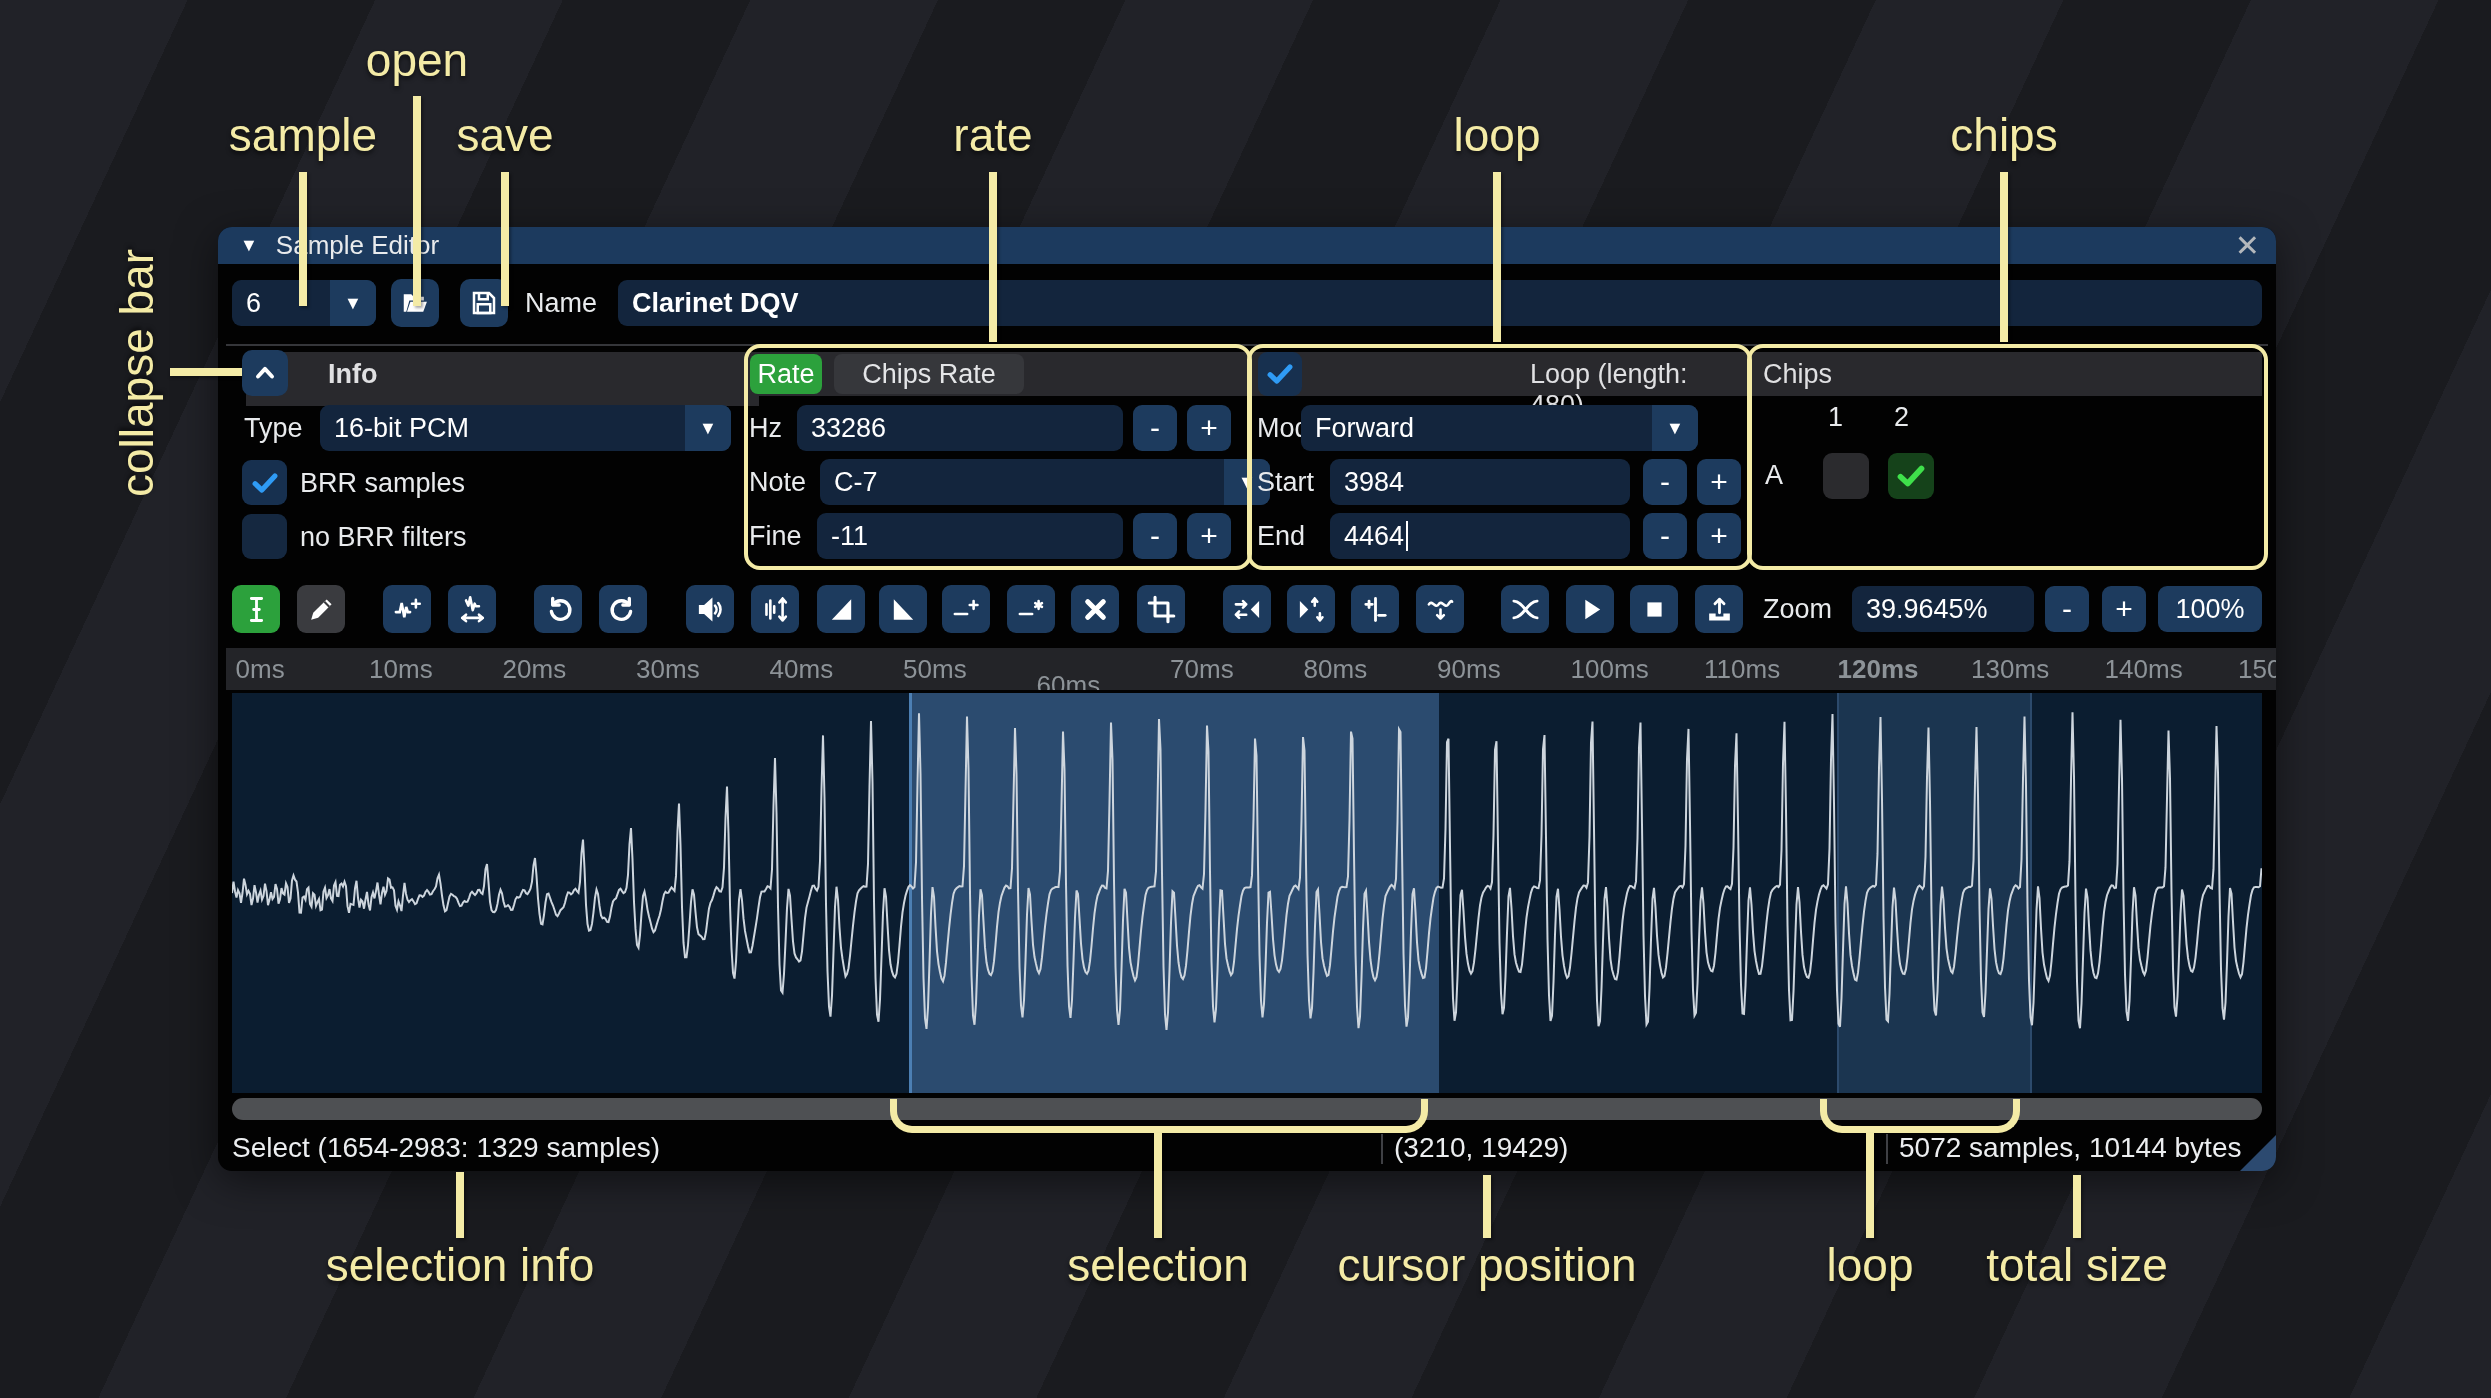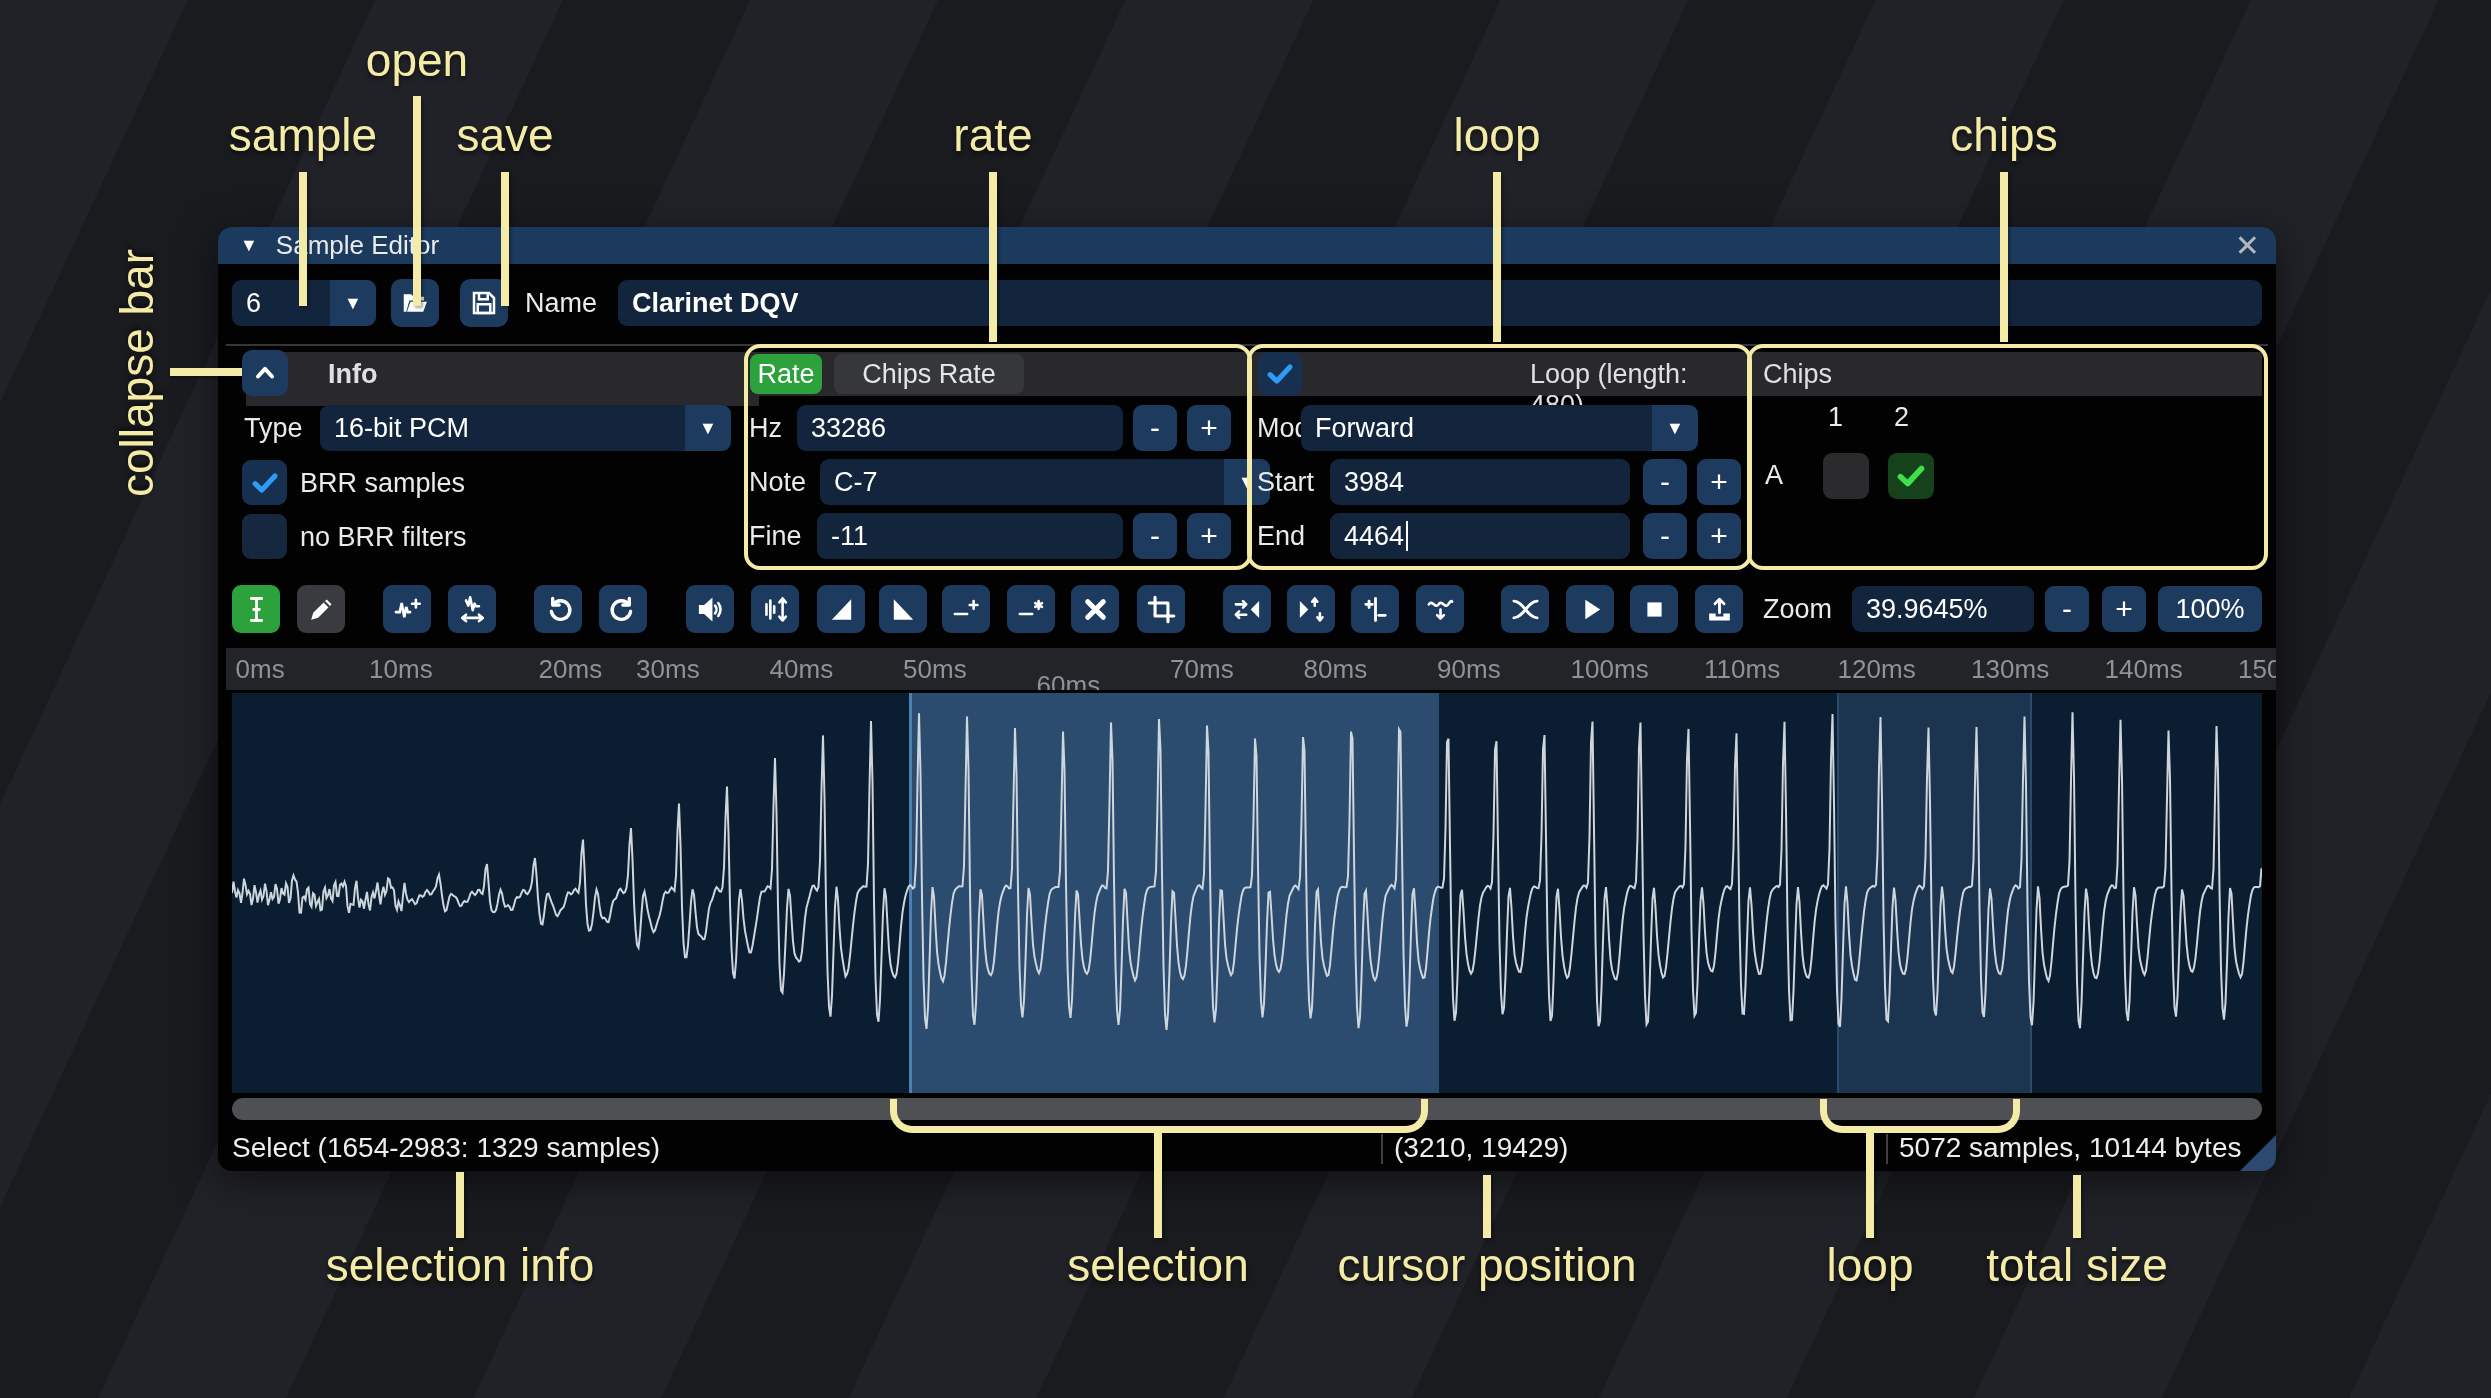--- a/index.html
+++ b/index.html
@@ -318,31 +318,31 @@
     <div class="field" style="left:1634px;top:359px;width:182px;">
         <span>39.9645%</span>
       </div>
     <div class="spin" style="left:1827px;top:359px;">-</div>
     <div class="spin" style="left:1884px;top:359px;">+</div>
     <div class="spin" style="left:1940px;top:359px;width:104px;font-size:27px;">100%</div>
 
     <div class="ruler">
         <span class="tick" style="left: 9.6px;">0ms</span>
         <span class="tick" style="left: 143.1px;">10ms</span>
-        <span class="tick" style="left: 276.6px; margin-left: 36px;">20ms</span>
+        <span class="tick" style="left: 276.6px;">20ms</span>
         <span class="tick" style="left: 410.1px;">30ms</span>
         <span class="tick" style="left: 543.6px;">40ms</span>
         <span class="tick" style="left: 677.1px;">50ms</span>
         <span class="tick" style="left: 810.6px; margin-top: 16px;">60ms</span>
         <span class="tick" style="left: 944.1px;">70ms</span>
         <span class="tick" style="left: 1077.6px;">80ms</span>
         <span class="tick" style="left: 1211.1px;">90ms</span>
         <span class="tick" style="left: 1344.6px;">100ms</span>
         <span class="tick" style="left: 1478.1px;">110ms</span>
-        <span class="tick" style="left: 1611.6px;">120ms</span>
+        <span class="tick" style="left: 1611.6px; font-weight: bold;">120ms</span>
         <span class="tick" style="left: 1745.1px;">130ms</span>
         <span class="tick" style="left: 1878.6px;">140ms</span>
         <span class="tick" style="left: 2012.1px;">150ms</span>
       </div>
 
     <div class="wave">
       <div class="selregion"></div>
       <div class="loopregion"></div>
       <svg width="2030" height="400">
         <polyline id="wf" fill="none" stroke="#cdd5dd" stroke-width="2" points="0.0,200.1 1.5,188.6 3.0,198.2 4.5,204.6 6.0,197.1 7.5,200.2 9.0,209.9 10.5,200.0 12.0,185.7 13.5,191.9 15.0,201.2 16.5,197.9 18.0,200.9 19.5,212.0 21.0,205.5 22.5,192.1 24.0,199.3 25.5,209.6 27.0,201.7 28.5,197.6 30.0,206.6 31.5,203.1 33.0,190.6 34.5,198.1 36.0,212.2 37.5,206.6 39.0,199.3 40.5,206.0 42.0,203.9 43.5,191.0 45.0,195.9 46.5,210.6 48.0,206.2 49.5,195.1 51.0,200.3 52.5,201.5 54.0,190.4 55.5,194.1 57.0,209.8 58.5,205.6 60.0,187.5 61.5,182.4 63.0,186.7 64.5,188.5 66.0,199.6 67.5,219.6 69.0,219.7 70.5,204.5 72.0,203.5 73.5,206.7 75.0,196.2 76.5,194.6 78.0,210.9 79.5,213.7 81.0,200.3 82.5,201.8 84.0,212.8 85.5,209.1 87.0,206.0 88.5,217.3 90.0,216.6 91.5,198.4 93.0,194.6 94.5,205.0 96.0,202.2 97.5,196.1 99.0,205.5 100.5,208.1 102.0,192.5 103.5,189.1 105.0,202.8 106.5,203.1 108.0,191.7 109.5,190.6 111.0,193.5 112.5,188.7 114.0,193.3 115.5,213.2 117.0,219.8 118.5,210.8 120.0,211.4 121.5,211.9 123.0,195.3 124.5,187.8 126.0,204.8 127.5,214.6 129.0,206.8 130.5,208.5 132.0,215.7 133.5,206.5 135.0,198.9 136.5,211.4 138.0,217.5 139.5,204.3 141.0,199.4 142.5,205.4 144.0,198.1 145.5,189.5 147.0,201.7 148.5,211.3 150.0,199.9 151.5,193.7 153.0,201.7 154.5,198.1 156.0,185.4 157.5,186.6 159.0,194.8 160.5,194.4 162.0,197.4 163.5,212.7 165.0,216.8 166.5,208.4 168.0,212.5 169.5,218.1 171.0,202.7 172.5,189.9 174.0,200.7 175.5,206.7 177.0,209.0 178.5,207.2 180.0,206.1 181.5,208.4 183.0,211.2 184.5,210.3 186.0,205.9 187.5,202.3 189.0,202.5 190.5,203.9 192.0,202.6 193.5,198.9 195.0,197.0 196.5,198.9 198.0,201.5 199.5,201.1 201.0,198.2 202.5,196.3 204.0,193.5 205.5,185.4 207.0,181.6 208.5,190.6 210.0,202.6 211.5,212.3 213.0,218.3 214.5,217.2 216.0,210.3 217.5,203.5 219.0,200.9 220.5,201.7 222.0,203.2 223.5,203.9 225.0,205.8 226.5,209.9 228.0,213.1 229.5,212.6 231.0,209.6 232.5,208.1 234.0,208.9 235.5,208.7 237.0,205.1 238.5,200.4 240.0,198.7 241.5,200.5 243.0,202.0 244.5,200.1 246.0,197.0 247.5,196.9 249.0,199.9 250.5,201.0 252.0,193.1 253.5,176.2 255.0,171.1 256.5,189.3 258.0,208.8 259.5,217.0 261.0,219.0 262.5,219.1 264.0,217.1 265.5,210.9 267.0,201.8 268.5,196.8 270.0,200.3 271.5,208.5 273.0,213.6 274.5,213.4 276.0,212.1 277.5,213.7 279.0,216.9 280.5,216.8 282.0,212.0 283.5,206.3 285.0,204.0 286.5,204.6 288.0,203.8 289.5,200.0 291.0,196.9 292.5,197.4 294.0,200.2 295.5,201.1 297.0,198.8 298.5,195.6 300.0,188.6 301.5,172.5 303.0,165.0 304.5,182.6 306.0,205.3 307.5,221.0 309.0,230.8 310.5,231.4 312.0,222.0 313.5,209.4 315.0,201.1 316.5,200.5 318.0,204.9 319.5,209.1 321.0,212.5 322.5,217.0 324.0,221.8 325.5,223.1 327.0,220.5 328.5,217.2 330.0,215.7 331.5,214.2 333.0,209.8 334.5,203.5 336.0,199.4 337.5,199.6 339.0,201.3 340.5,200.2 342.0,197.0 343.5,195.7 345.0,198.2 346.5,199.8 348.0,188.8 349.5,160.1 351.0,146.5 352.5,175.2 354.0,211.9 355.5,231.0 357.0,237.6 358.5,237.1 360.0,230.9 361.5,219.1 363.0,204.7 364.5,196.5 366.0,200.9 367.5,212.9 369.0,222.5 370.5,225.2 372.0,224.7 373.5,225.9 375.0,228.9 376.5,229.1 378.0,223.3 379.5,214.5 381.0,208.4 382.5,206.5 384.0,205.3 385.5,201.2 387.0,196.9 388.5,195.7 390.0,198.1 391.5,200.1 393.0,199.0 394.5,194.8 396.0,181.8 397.5,151.2 399.0,135.0 400.5,166.4 402.0,209.0 403.5,235.9 405.0,251.9 406.5,254.7 408.0,241.8 409.5,220.4 411.0,202.9 412.5,198.6 414.0,206.4 415.5,216.6 417.0,223.5 418.5,229.2 420.0,235.4 421.5,239.1 423.0,237.4 424.5,232.3 426.0,227.3 427.5,222.8 429.0,216.5 430.5,208.1 432.0,201.3 433.5,198.8 435.0,200.0 436.5,199.7 438.0,196.7 439.5,194.4 441.0,196.1 442.5,197.8 444.0,182.9 445.5,138.1 447.0,110.6 448.5,152.3 450.0,214.1 451.5,249.7 453.0,264.2 454.5,264.2 456.0,252.2 457.5,231.7 459.0,209.0 460.5,196.3 462.0,201.8 463.5,219.0 465.0,234.3 466.5,241.1 468.0,242.4 469.5,243.6 471.0,246.2 472.5,246.1 474.0,238.8 475.5,226.5 477.0,215.4 478.5,209.8 480.0,207.0 481.5,202.4 483.0,197.2 484.5,194.1 486.0,195.5 487.5,198.3 489.0,198.6 490.5,194.3 492.0,174.6 493.5,125.1 495.0,93.5 496.5,140.7 498.0,211.5 499.5,255.4 501.0,279.8 502.5,285.6 504.0,268.7 505.5,236.8 507.0,207.0 508.5,196.2 510.0,207.1 511.5,225.4 513.0,237.9 514.5,245.6 516.0,253.3 517.5,259.4 519.0,259.3 520.5,252.7 522.0,243.5 523.5,234.5 525.0,225.1 526.5,214.2 528.0,204.3 529.5,198.6 531.0,198.5 532.5,198.5 534.0,196.0 535.5,193.2 537.0,193.9 538.5,195.4 540.0,176.3 541.5,112.6 543.0,65.0 544.5,119.8 546.0,213.6 547.5,271.5 549.0,297.3 550.5,299.5 552.0,280.9 553.5,249.1 555.0,215.1 556.5,195.9 558.0,202.6 559.5,226.3 561.0,248.5 562.5,260.4 564.0,264.4 565.5,266.3 567.0,268.5 568.5,267.4 570.0,258.3 571.5,242.0 573.0,225.4 574.5,214.6 576.0,209.1 577.5,203.5 579.0,197.6 580.5,192.8 582.0,192.6 583.5,195.7 585.0,197.6 586.5,193.8 588.0,168.0 589.5,96.4 591.0,42.4 592.5,104.4 594.0,211.2 595.5,278.0 597.0,313.6 598.5,323.6 600.0,302.6 601.5,258.7 603.0,213.9 604.5,193.7 606.0,206.8 607.5,234.5 609.0,255.0 610.5,265.9 612.0,275.1 613.5,283.5 615.0,281.0 616.5,275.2 618.0,262.8 619.5,247.5 621.0,232.6 622.5,219.3 624.0,208.5 625.5,200.4 627.0,197.3 628.5,195.7 630.0,194.2 631.5,193.1 633.0,193.7 634.5,193.6 636.0,170.9 637.5,93.9 639.0,28.1 640.5,89.2 642.0,208.2 643.5,284.7 645.0,321.7 646.5,328.8 648.0,306.4 649.5,264.2 651.0,219.7 652.5,195.3 654.0,203.5 655.5,231.5 657.0,257.0 658.5,271.3 660.0,278.4 661.5,282.7 663.0,284.4 664.5,280.8 666.0,269.5 667.5,252.1 669.0,233.7 670.5,219.3 672.0,210.0 673.5,202.7 675.0,197.9 676.5,193.8 678.0,192.2 679.5,193.4 681.0,195.4 682.5,194.0 684.0,169.4 685.5,90.5 687.0,20.2 688.5,80.7 690.0,204.6 691.5,284.8 693.0,325.1 694.5,335.9 696.0,314.6 697.5,269.2 699.0,220.2 700.5,194.1 702.0,203.8 703.5,233.4 705.0,258.1 706.5,271.1 708.0,279.0 709.5,285.7 711.0,288.3 712.5,282.7 714.0,269.4 715.5,252.4 717.0,236.1 718.5,221.9 720.0,210.2 721.5,200.9 723.0,197.0 724.5,195.3 726.0,194.1 727.5,193.1 729.0,193.4 730.5,193.3 732.0,173.1 733.5,97.7 735.0,23.5 736.5,76.3 738.0,199.4 739.5,282.1 741.0,322.5 742.5,331.8 744.0,310.5 745.5,268.2 747.0,222.7 748.5,196.3 750.0,202.1 751.5,228.9 753.0,254.4 754.5,269.3 756.0,276.7 757.5,280.8 759.0,282.1 760.5,278.6 762.0,268.2 763.5,251.8 765.0,233.9 766.5,219.2 768.0,209.7 769.5,202.8 771.0,198.7 772.5,194.6 774.0,192.6 775.5,193.3 777.0,195.5 778.5,195.2 780.0,175.3 781.5,105.6 783.0,35.0 784.5,81.4 786.0,196.4 787.5,273.9 789.0,312.5 790.5,324.4 792.0,307.3 793.5,267.2 795.0,221.7 796.5,195.1 798.0,201.5 799.5,228.2 801.0,251.7 802.5,264.0 804.0,270.9 805.5,277.1 807.0,280.2 808.5,276.1 810.0,264.2 811.5,248.6 813.0,233.6 814.5,221.0 816.0,210.4 817.5,201.3 819.0,197.2 820.5,195.5 822.0,194.8 823.5,194.0 825.0,193.9 826.5,193.9 828.0,178.0 829.5,112.6 831.0,38.5 832.5,76.7 834.0,190.8 835.5,272.2 837.0,313.2 838.5,324.9 840.0,307.0 841.5,268.0 843.0,224.5 844.5,197.5 846.0,200.9 847.5,225.6 849.0,250.6 850.5,266.1 852.0,274.4 853.5,279.1 855.0,280.7 856.5,277.6 858.0,268.2 859.5,253.0 861.0,235.5 862.5,220.3 864.0,210.1 865.5,202.9 867.0,199.1 868.5,195.2 870.0,192.5 871.5,192.7 873.0,195.0 874.5,195.5 876.0,177.9 877.5,109.3 879.0,29.6 880.5,66.8 882.0,187.5 883.5,273.7 885.0,317.0 886.5,332.0 888.0,316.7 889.5,276.0 891.0,227.1 892.5,195.8 894.0,199.6 895.5,227.8 897.0,254.6 898.5,269.1 900.0,276.7 901.5,283.3 903.0,287.4 904.5,284.2 906.0,272.0 907.5,254.8 909.0,237.9 910.5,223.8 912.0,212.5 913.5,202.3 915.0,197.2 916.5,194.8 918.0,194.1 919.5,193.7 921.0,193.6 922.5,193.4 924.0,178.4 925.5,111.5 927.0,26.0 928.5,56.6 930.0,180.3 931.5,273.5 933.0,321.2 934.5,336.8 936.0,319.5 937.5,277.7 939.0,229.6 940.5,198.3 942.0,199.8 943.5,225.5 945.0,252.5 946.5,269.5 948.0,278.9 949.5,284.2 951.0,286.0 952.5,282.5 954.0,272.7 955.5,257.1 957.0,238.9 958.5,222.5 960.0,211.0 961.5,203.0 963.0,199.4 964.5,195.6 966.0,192.7 967.5,192.2 969.0,194.4 970.5,195.7 972.0,181.0 973.5,116.4 975.0,32.6 976.5,58.9 978.0,178.4 979.5,268.3 981.0,313.1 982.5,329.3 984.0,316.1 985.5,277.8 987.0,230.2 988.5,197.3 990.0,197.8 991.5,224.0 993.0,250.8 994.5,265.4 996.0,272.3 997.5,278.1 999.0,282.1 1000.5,279.9 1002.0,269.0 1003.5,252.5 1005.0,236.1 1006.5,222.9 1008.0,212.5 1009.5,202.9 1011.0,197.7 1012.5,195.0 1014.0,194.5 1015.5,194.5 1017.0,194.4 1018.5,194.1 1020.0,182.4 1021.5,126.0 1023.0,45.6 1024.5,62.8 1026.0,173.1 1027.5,261.5 1029.0,307.6 1030.5,324.4 1032.0,311.0 1033.5,273.9 1035.0,229.8 1036.5,199.7 1038.0,198.9 1039.5,221.2 1041.0,246.0 1042.5,262.1 1044.0,271.3 1045.5,276.9 1047.0,278.9 1048.5,275.9 1050.0,267.3 1051.5,253.8 1053.0,237.5 1054.5,222.1 1056.0,210.7 1057.5,202.8 1059.0,199.7 1060.5,196.5 1062.0,193.5 1063.5,192.5 1065.0,194.2 1066.5,196.1 1068.0,184.7 1069.5,127.6 1071.0,44.0 1072.5,57.6 1074.0,170.1 1075.5,261.2 1077.0,307.4 1078.5,325.3 1080.0,315.1 1081.5,279.9 1083.0,233.5 1084.5,199.0 1086.0,196.4 1087.5,221.1 1089.0,249.0 1090.5,265.2 1092.0,272.7 1093.5,278.4 1095.0,283.0 1096.5,282.0 1098.0,272.2 1099.5,255.7 1101.0,238.4 1102.5,224.4 1104.0,213.8 1105.5,203.8 1107.0,198.1 1108.5,194.7 1110.0,193.8 1111.5,194.1 1113.0,194.3 1114.5,194.1 1116.0,183.3 1117.5,127.4 1119.0,38.6 1120.5,45.6 1122.0,161.4 1123.5,260.8 1125.0,313.7 1126.5,335.1 1128.0,323.6 1129.5,284.8 1131.0,236.0 1132.5,200.8 1134.0,197.7 1135.5,221.3 1137.0,248.9 1138.5,267.0 1140.0,277.5 1141.5,284.4 1143.0,287.3 1144.5,284.3 1146.0,275.0 1147.5,260.3 1149.0,242.8 1150.5,225.9 1152.0,212.8 1153.5,203.1 1155.0,199.6 1156.5,196.5 1158.0,193.5 1159.5,191.9 1161.0,193.2 1162.5,195.4 1164.0,185.8 1165.5,129.0 1167.0,36.3 1168.5,39.0 1170.0,157.3 1171.5,260.2 1173.0,312.7 1174.5,333.6 1176.0,324.4 1177.5,288.3 1179.0,239.5 1180.5,201.1 1182.0,195.2 1183.5,219.3 1185.0,249.1 1186.5,267.2 1188.0,275.3 1189.5,280.6 1191.0,284.9 1192.5,284.4 1194.0,275.1 1195.5,258.5 1197.0,240.2 1198.5,225.3 1200.0,214.5 1201.5,204.6 1203.0,198.8 1204.5,194.8 1206.0,193.6 1207.5,194.1 1209.0,194.7 1210.5,194.6 1212.0,185.5 1213.5,135.7 1215.0,49.1 1216.5,45.7 1218.0,153.5 1219.5,252.3 1221.0,305.2 1222.5,327.8 1224.0,319.3 1225.5,283.8 1227.0,237.2 1228.5,202.1 1230.0,196.9 1231.5,218.0 1233.0,243.9 1234.5,260.9 1236.0,270.8 1237.5,277.5 1239.0,280.6 1240.5,278.1 1242.0,269.4 1243.5,256.1 1245.0,240.5 1246.5,225.1 1248.0,212.5 1249.5,204.4 1251.0,199.6 1252.5,197.2 1254.0,194.6 1255.5,192.8 1257.0,193.3 1258.5,195.6 1260.0,189.0 1261.5,142.2 1263.0,56.8 1264.5,48.2 1266.0,151.5 1267.5,249.4 1269.0,300.3 1270.5,321.3 1272.0,314.9 1273.5,283.8 1275.0,239.9 1276.5,203.3 1278.0,194.8 1279.5,215.2 1281.0,243.2 1282.5,261.4 1284.0,269.7 1285.5,274.6 1287.0,278.7 1288.5,279.0 1290.0,271.6 1291.5,256.7 1293.0,239.3 1294.5,224.6 1296.0,214.3 1297.5,206.6 1299.0,199.6 1300.5,195.2 1302.0,193.5 1303.5,194.0 1305.0,195.0 1306.5,195.2 1308.0,187.4 1309.5,142.5 1311.0,56.4 1312.5,42.1 1314.0,144.4 1315.5,246.3 1317.0,302.2 1318.5,327.9 1320.0,322.8 1321.5,289.0 1323.0,241.7 1324.5,203.8 1326.0,195.8 1327.5,216.5 1329.0,243.9 1330.5,262.3 1332.0,272.9 1333.5,280.6 1335.0,284.9 1336.5,283.2 1338.0,274.5 1339.5,260.5 1341.0,244.3 1342.5,228.3 1344.0,214.7 1345.5,205.2 1347.0,199.4 1348.5,196.9 1350.0,194.6 1351.5,192.5 1353.0,192.6 1354.5,194.7 1356.0,189.4 1357.5,143.5 1359.0,49.9 1360.5,28.5 1362.0,135.9 1363.5,247.6 1365.0,307.5 1366.5,333.1 1368.0,328.2 1369.5,295.5 1371.0,247.7 1372.5,206.2 1374.0,194.0 1375.5,214.2 1377.0,245.0 1378.5,266.3 1380.0,276.4 1381.5,281.8 1383.0,286.0 1384.5,286.5 1386.0,279.2 1387.5,263.7 1389.0,244.6 1390.5,227.8 1392.0,215.9 1393.5,207.7 1395.0,200.3 1396.5,195.4 1398.0,192.9 1399.5,193.1 1401.0,194.5 1402.5,195.2 1404.0,188.4 1405.5,145.0 1407.0,54.6 1408.5,29.5 1410.0,131.7 1411.5,242.0 1413.0,302.9 1414.5,331.4 1416.0,328.7 1417.5,295.6 1419.0,246.8 1420.5,205.8 1422.0,194.8 1423.5,214.6 1425.0,242.7 1426.5,261.7 1428.0,272.1 1429.5,279.7 1431.0,284.4 1432.5,283.1 1434.0,274.4 1435.5,260.4 1437.0,244.4 1438.5,228.9 1440.0,215.5 1441.5,205.7 1443.0,199.4 1444.5,197.0 1446.0,195.2 1447.5,193.3 1449.0,192.8 1450.5,194.5 1452.0,191.1 1453.5,152.7 1455.0,66.0 1456.5,35.9 1458.0,130.1 1459.5,237.7 1461.0,296.9 1462.5,322.6 1464.0,319.7 1465.5,290.8 1467.0,247.4 1468.5,208.2 1470.0,194.4 1471.5,210.7 1473.0,238.7 1474.5,259.3 1476.0,269.4 1477.5,274.4 1479.0,277.8 1480.5,278.4 1482.0,272.7 1483.5,259.5 1485.0,242.1 1486.5,226.1 1488.0,214.9 1489.5,207.5 1491.0,201.0 1492.5,196.3 1494.0,193.5 1495.5,193.3 1497.0,194.9 1498.5,196.0 1500.0,190.8 1501.5,154.7 1503.0,72.7 1504.5,40.2 1506.0,128.0 1507.5,232.6 1509.0,291.8 1510.5,320.5 1512.0,321.0 1513.5,292.7 1515.0,247.6 1516.5,207.5 1518.0,194.4 1519.5,211.7 1521.0,238.9 1522.5,257.8 1524.0,268.0 1525.5,275.4 1527.0,280.9 1528.5,280.8 1530.0,273.1 1531.5,259.7 1533.0,244.3 1534.5,229.5 1536.0,216.5 1537.5,206.4 1539.0,199.5 1540.5,196.9 1542.0,195.3 1543.5,193.7 1545.0,192.9 1546.5,194.1 1548.0,191.6 1549.5,157.1 1551.0,70.2 1552.5,28.7 1554.0,117.5 1555.5,231.7 1557.0,297.3 1558.5,327.2 1560.0,326.9 1561.5,298.4 1563.0,253.5 1564.5,211.3 1566.0,194.2 1567.5,209.4 1569.0,238.9 1570.5,261.9 1572.0,274.0 1573.5,280.1 1575.0,284.0 1576.5,284.8 1578.0,279.4 1579.5,266.1 1581.0,247.7 1582.5,229.9 1584.0,216.8 1585.5,208.4 1587.0,201.6 1588.5,196.7 1590.0,193.1 1591.5,192.3 1593.0,193.9 1594.5,195.6 1596.0,191.4 1597.5,155.6 1599.0,66.8 1600.5,21.1 1602.0,110.4 1603.5,228.9 1605.0,297.3 1606.5,330.7 1608.0,333.8 1609.5,305.2 1611.0,256.7 1612.5,210.9 1614.0,193.4 1615.5,210.2 1617.0,240.3 1618.5,261.9 1620.0,273.0 1621.5,280.6 1623.0,286.7 1624.5,287.5 1626.0,279.7 1627.5,265.2 1629.0,248.2 1630.5,232.4 1632.0,218.7 1633.5,207.8 1635.0,199.7 1636.5,196.6 1638.0,195.1 1639.5,193.8 1641.0,192.9 1642.5,193.7 1644.0,191.9 1645.5,160.9 1647.0,75.1 1648.5,24.0 1650.0,106.1 1651.5,224.2 1653.0,294.1 1654.5,326.5 1656.0,328.2 1657.5,300.9 1659.0,256.4 1660.5,213.8 1662.0,194.7 1663.5,207.4 1665.0,235.5 1666.5,258.5 1668.0,271.0 1669.5,277.2 1671.0,280.7 1672.5,281.1 1674.0,276.1 1675.5,264.1 1677.0,247.0 1678.5,229.6 1680.0,216.4 1681.5,208.1 1683.0,201.9 1684.5,197.6 1686.0,193.9 1687.5,192.6 1689.0,193.9 1690.5,196.0 1692.0,193.3 1693.5,163.8 1695.0,84.6 1696.5,34.6 1698.0,108.8 1699.5,219.7 1701.0,285.2 1702.5,317.3 1704.0,322.4 1705.5,298.8 1707.0,255.6 1708.5,212.6 1710.0,193.7 1711.5,207.0 1713.0,234.7 1714.5,255.3 1716.0,265.7 1717.5,272.4 1719.0,278.3 1720.5,279.9 1722.0,273.7 1723.5,260.6 1725.0,244.9 1726.5,230.5 1728.0,218.2 1729.5,208.1 1731.0,200.1 1732.5,196.7 1734.0,195.4 1735.5,194.6 1737.0,193.8 1738.5,194.0 1740.0,192.8 1741.5,167.6 1743.0,90.3 1744.5,34.0 1746.0,102.0 1747.5,215.2 1749.0,285.5 1750.5,319.4 1752.0,323.9 1753.5,299.7 1755.0,257.7 1756.5,215.9 1758.0,195.4 1759.5,205.6 1761.0,232.5 1762.5,255.8 1764.0,269.2 1765.5,276.3 1767.0,280.3 1768.5,281.1 1770.0,276.7 1771.5,265.6 1773.0,249.2 1774.5,231.7 1776.0,217.5 1777.5,208.5 1779.0,202.1 1780.5,198.1 1782.0,194.2 1783.5,192.3 1785.0,193.2 1786.5,195.5 1788.0,194.0 1789.5,166.6 1791.0,85.4 1792.5,23.6 1794.0,92.9 1795.5,213.3 1797.0,287.6 1798.5,324.2 1800.0,332.2 1801.5,309.6 1803.0,264.5 1804.5,217.1 1806.0,193.4 1807.5,205.2 1809.0,235.4 1810.5,259.5 1812.0,271.5 1813.5,278.7 1815.0,285.2 1816.5,287.9 1818.0,282.3 1819.5,268.3 1821.0,250.8 1822.5,234.4 1824.0,221.0 1825.5,210.0 1827.0,200.8 1828.5,196.4 1830.0,194.6 1831.5,194.0 1833.0,193.5 1834.5,193.6 1836.0,192.4 1837.5,168.4 1839.0,87.9 1840.5,19.3 1842.0,83.5 1843.5,207.9 1845.0,288.2 1846.5,327.7 1848.0,335.2 1849.5,310.8 1851.0,265.8 1852.5,219.7 1854.0,195.6 1855.5,204.5 1857.0,232.4 1858.5,257.4 1860.0,272.0 1861.5,280.0 1863.0,284.5 1864.5,285.1 1866.0,280.4 1867.5,269.1 1869.0,252.5 1870.5,234.3 1872.0,219.1 1873.5,209.0 1875.0,202.2 1876.5,198.5 1878.0,194.7 1879.5,192.3 1881.0,192.7 1882.5,195.2 1884.0,194.8 1885.5,171.3 1887.0,94.5 1888.5,26.8 1890.0,85.6 1891.5,205.1 1893.0,281.4 1894.5,318.4 1896.0,327.8 1897.5,307.9 1899.0,265.8 1900.5,219.7 1902.0,194.2 1903.5,202.7 1905.0,231.0 1906.5,254.9 1908.0,266.8 1909.5,273.1 1911.0,278.8 1912.5,281.7 1914.0,277.4 1915.5,264.8 1917.0,248.1 1918.5,232.5 1920.0,220.1 1921.5,210.2 1923.0,201.4 1924.5,196.8 1926.0,194.8 1927.5,194.6 1929.0,194.4 1930.5,194.4 1932.0,193.3 1933.5,174.4 1935.0,105.5 1936.5,37.5 1938.0,85.9 1939.5,198.9 1941.0,275.5 1942.5,314.1 1944.0,323.6 1945.5,303.5 1947.0,263.2 1948.5,220.6 1950.0,196.6 1951.5,202.8 1953.0,227.6 1954.5,250.8 1956.0,264.9 1957.5,273.1 1959.0,277.8 1960.5,278.8 1962.0,274.6 1963.5,264.8 1965.0,250.2 1966.5,233.6 1968.0,218.9 1969.5,208.8 1971.0,202.1 1972.5,198.9 1974.0,195.6 1975.5,192.9 1977.0,192.7 1978.5,194.9 1980.0,195.5 1981.5,176.2 1983.0,105.5 1984.5,33.1 1986.0,79.5 1987.5,196.7 1989.0,276.0 1990.5,315.0 1992.0,326.6 1993.5,309.6 1995.0,269.6 1996.5,223.3 1998.0,195.1 1999.5,200.7 2001.0,228.8 2002.5,254.5 2004.0,268.0 2005.5,274.7 2007.0,280.5 2008.5,284.3 2010.0,281.2 2011.5,269.1 2013.0,251.8 2014.5,235.1 2016.0,221.9 2017.5,211.7 2019.0,202.3 2020.5,197.0 2022.0,194.3 2023.5,193.9 2025.0,194.1 2026.5,194.3 2028.0,193.3 2029.5,175.3"></polyline>

